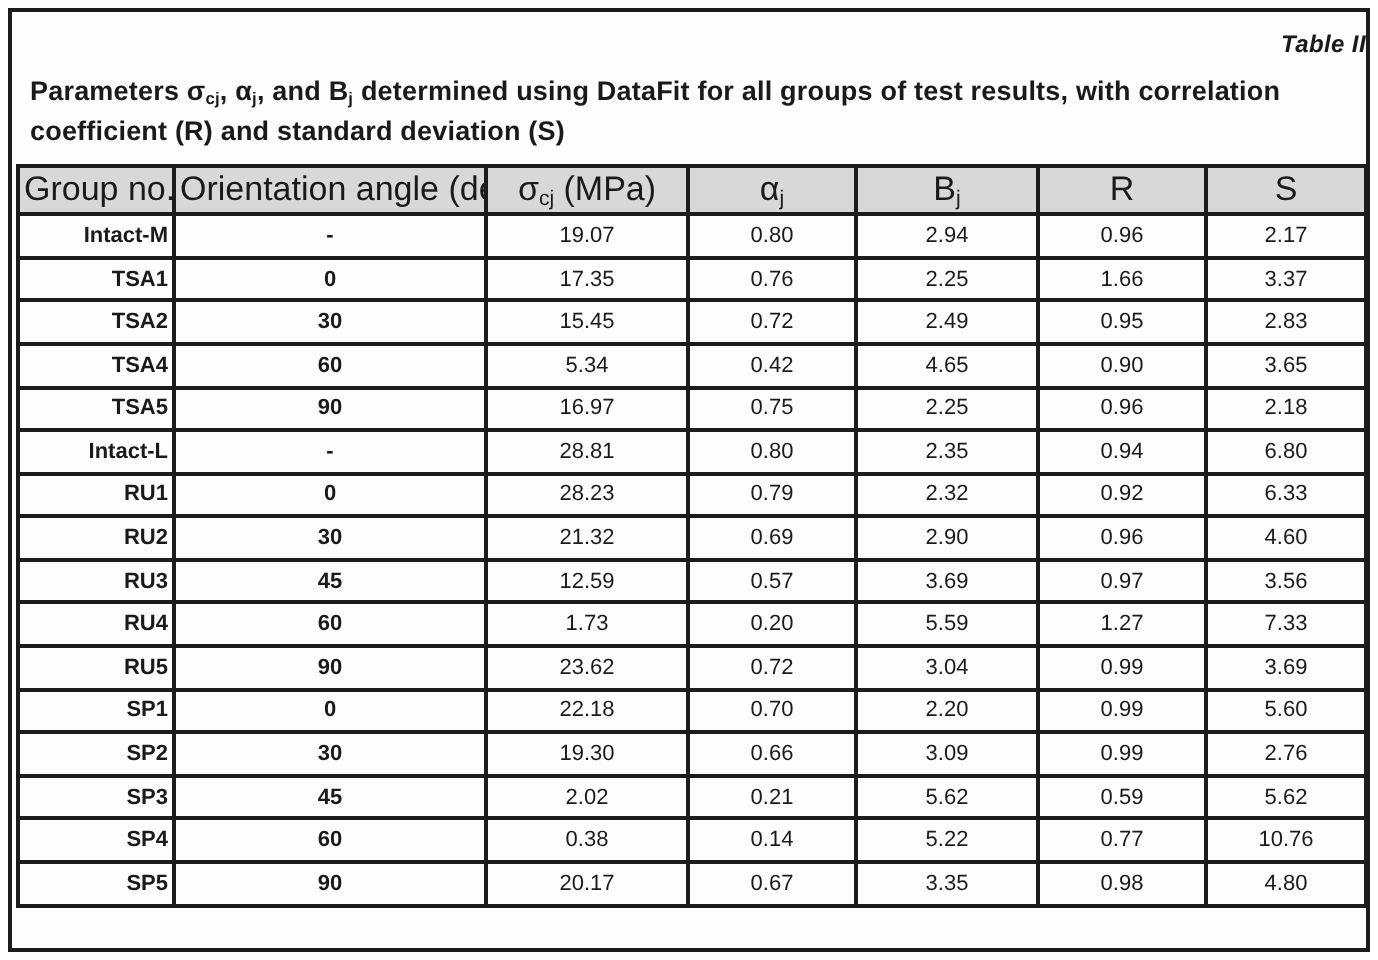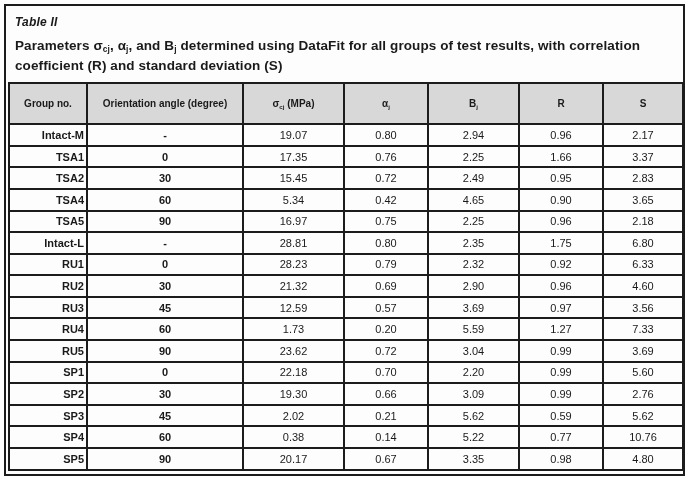--- a/index.html
+++ b/index.html
@@ -16,20 +16,21 @@
     width: 681px; height: 472px;
     border: 2px solid #1c1c1c;
     background: #fdfdfd;
   }
   .table-label {
     font-style: italic;
     font-weight: 600;
     font-size: 12px;
     margin: 9px 0 0 9px;
     letter-spacing: 0.2px;
+    text-align: right;
   }
   .caption {
     font-weight: 700;
     font-size: 13.5px;
     line-height: 1.45;
     margin: 7px 10px 0 9px;
     letter-spacing: 0.1px;
   }
   .caption sub, .data-table sub {
     font-size: 0.62em;
@@ -47,23 +48,23 @@
   .data-table th, .data-table td {
     border: 2px solid #1c1c1c;
     text-align: center;
     vertical-align: middle;
     padding: 0 2px;
     overflow: hidden;
     white-space: nowrap;
   }
   .data-table th {
     background: #d8d8d8;
-    font-weight: 700;
-    height: 41px;
-    font-size: 10px;
+    font-weight: 400;
+    height: 24px;
+    font-size: 17px;
   }
   .data-table td { height: 21.6px; font-weight: 400; }
   .data-table td.group-cell {
     text-align: right;
     font-weight: 700;
     padding-left: 5px;
   }
   .data-table td.angle-cell { font-weight: 700; }
   col.c1 { width: 78px; }
   col.c2 { width: 156px; }
@@ -146,21 +147,21 @@
           <td>2.25</td>
           <td>0.96</td>
           <td>2.18</td>
         </tr>
         <tr>
           <td class="group-cell">Intact-L</td>
           <td class="angle-cell">-</td>
           <td>28.81</td>
           <td>0.80</td>
           <td>2.35</td>
-          <td>1.75</td>
+          <td>0.94</td>
           <td>6.80</td>
         </tr>
         <tr>
           <td class="group-cell">RU1</td>
           <td class="angle-cell">0</td>
           <td>28.23</td>
           <td>0.79</td>
           <td>2.32</td>
           <td>0.92</td>
           <td>6.33</td>

